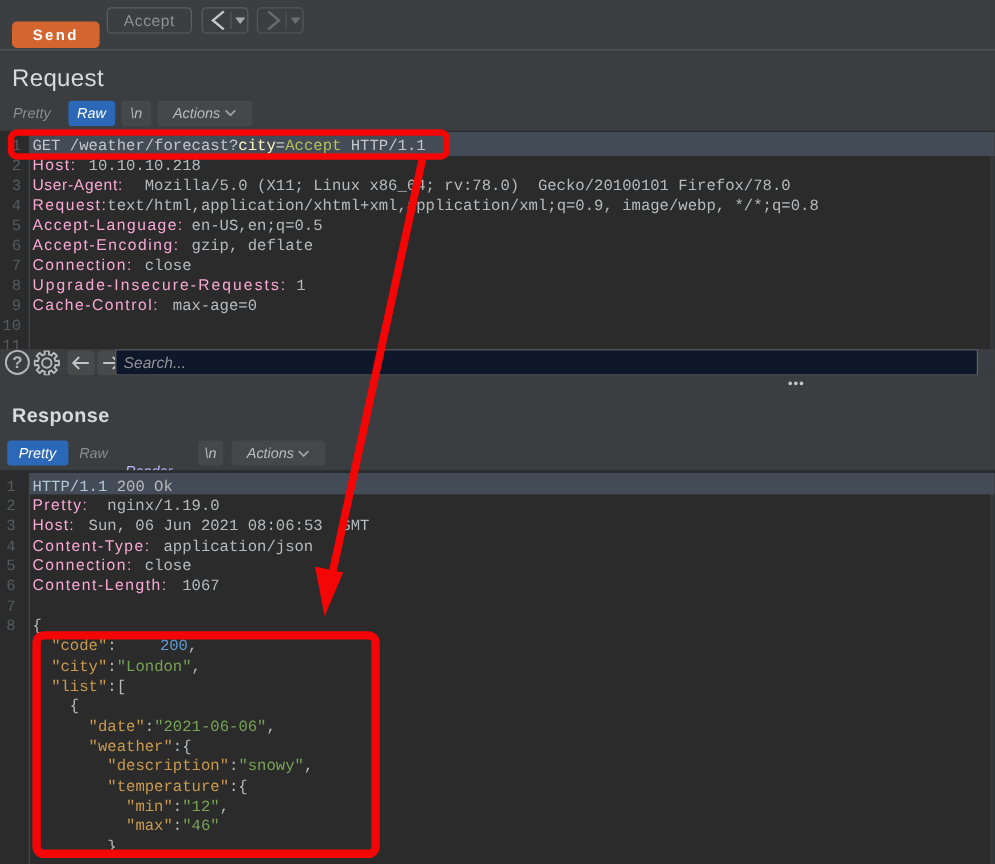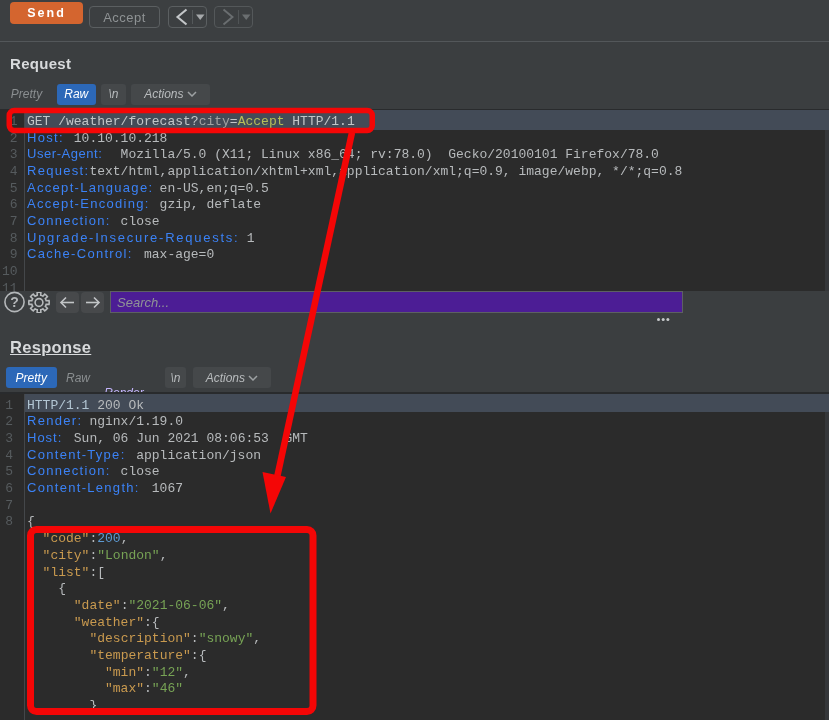--- a/index.html
+++ b/index.html
@@ -3,50 +3,50 @@
 <meta charset="utf-8">
 <style>
   * { margin:0; padding:0; box-sizing:border-box; }
   html,body { width:829px; height:720px; overflow:hidden; background:#3b3e40;
     font-family:"Liberation Sans", sans-serif; }
   .abs { position:absolute; }
   pre { font-family:"Liberation Mono", monospace; font-size:13px; line-height:16.7px; }
   .mono { font-family:"Liberation Mono", monospace; font-size:13px; line-height:16.7px; color:#b7babc; }
   .k { color:#c99a4f; }
   .s { color:#77a355; }
-  .n { color:#5d9ad2; }
-  .hn { color:#3b82f6; display:inline-block; font-family:"Liberation Sans", sans-serif; font-size:13px; line-height:13px; letter-spacing:1.3px; }
+  .n { color:#5d9ad2;margin-left:36px; }
+  .hn { color:#f9a8d4; display:inline-block; font-family:"Liberation Sans", sans-serif; font-size:13px; line-height:13px; letter-spacing:1.3px; }
   .tab { position:absolute; top:0; height:20.5px; border-radius:3px; font-size:12px;
     display:flex; align-items:center; justify-content:center;font-style:italic; }
 </style>
 </head>
 <body>
 
 <div class="abs" style="left:0;top:0;width:829px;height:42px;background:#3c3f41;border-bottom:1px solid #53575a;">
-  <div class="abs" style="left:10px;top:2px;width:73px;height:22px;background:#d4652f;border-radius:4px;
+  <div class="abs" style="left:10px;top:18px;width:73px;height:22px;background:#d4652f;border-radius:4px;
        color:#fff;font-weight:bold;font-size:12.5px;letter-spacing:2px;display:flex;align-items:center;justify-content:center;">Send</div>
   <div class="abs" style="left:89px;top:6px;width:71px;height:22px;border:1px solid #5b5f61;border-radius:4px;
        color:#8e9294;font-size:13px;letter-spacing:0.5px;display:flex;align-items:center;justify-content:center;">Accept</div>
   <div class="abs" style="left:168px;top:6px;width:39px;height:22px;border:1px solid #5b5f61;border-radius:4px;">
     <svg width="37" height="20" style="display:block">
       <polyline points="17.5,2.5 8.5,10 17.5,17.5" fill="none" stroke="#c3c6c8" stroke-width="2.1"></polyline>
       <line x1="23.5" y1="3" x2="23.5" y2="17" stroke="#54585a" stroke-width="1"></line>
       <polygon points="27,7.5 35.5,7.5 31.2,13" fill="#a6a9ab"></polygon>
     </svg>
   </div>
   <div class="abs" style="left:214px;top:6px;width:39px;height:22px;border:1px solid #54585a;border-radius:4px;">
     <svg width="37" height="20" style="display:block">
       <polyline points="8.5,2.5 17.5,10 8.5,17.5" fill="none" stroke="#6a6e70" stroke-width="1.9"></polyline>
       <line x1="23.5" y1="3" x2="23.5" y2="17" stroke="#505456" stroke-width="1"></line>
       <polygon points="27,7.5 35.5,7.5 31.2,13" fill="#6a6e70"></polygon>
     </svg>
   </div>
 </div>
 
-<div class="abs" style="left:10px;top:55px;font-weight:bold;font-size:15px;letter-spacing:0.3px;color:#d8dadc;">Request</div>
+<div class="abs" style="left:10px;top:55px;font-weight:normal;font-size:20px;letter-spacing:0.3px;color:#d8dadc;">Request</div>
 
 <div class="abs" style="left:0;top:84.2px;width:829px;height:21px;">
   <div class="tab" style="left:9px;width:35px;color:#8a8e90;">Pretty</div>
   <div class="tab" style="left:57px;width:38.5px;background:#2c68b8;color:#fff;">Raw</div>
   <div class="tab" style="left:101px;width:25px;background:#45484a;color:#b9bcbe;">\n</div>
   <div class="tab" style="left:131px;width:79px;background:#45484a;color:#b9bcbe;">Actions&nbsp;
     <svg width="10" height="6">
         <polyline points="1,1 5,5 9,1" fill="none" stroke="#9da1a3" stroke-width="1.5"></polyline>
       </svg>
   </div>
@@ -60,21 +60,21 @@
 2
 3
 4
 5
 6
 7
 8
 9
 10
 11</pre>
-  <pre class="abs mono" style="left:27px;top:4.3px;"><span style="color:#c2c6c8">GET /weather/forecast?<span style="color:#a3a3a3">city</span>=<span style="color:#b6bf58">Accept</span> HTTP/1.1</span>
+  <pre class="abs mono" style="left:27px;top:4.3px;"><span style="color:#c2c6c8">GET /weather/forecast?<span style="color:#fef9c3">city</span>=<span style="color:#b6bf58">Accept</span> HTTP/1.1</span>
 <span class="hn" style="width:39px">Host:</span> 10.10.10.218
 <span class="hn" style="width:85.8px;letter-spacing:0.55px">User-Agent:</span> Mozilla/5.0 (X11; Linux x86_64; rv:78.0)  Gecko/20100101 Firefox/78.0
 <span class="hn" style="width:54.6px">Request:</span> text/html,application/xhtml+xml,application/xml;q=0.9, image/webp, */*;q=0.8
 <span class="hn" style="width:124.8px">Accept-Language:</span> en-US,en;q=0.5
 <span class="hn" style="width:124.8px">Accept-Encoding:</span> gzip, deflate
 <span class="hn" style="width:85.8px">Connection:</span> close
 <span class="hn" style="width:212px;letter-spacing:1.75px">Upgrade-Insecure-Requests:</span> 1
 <span class="hn" style="width:109.2px">Cache-Control:</span> max-age=0</pre>
 </div>
 
@@ -98,33 +98,33 @@
       </svg>
   </div>
   <div class="abs" style="left:81px;top:0.5px;width:23px;height:21px;background:#47494b;border-radius:4px;">
     <svg width="23" height="21">
         <g stroke="#c2c5c7" stroke-width="1.6" fill="none">
       <line x1="5" y1="10.5" x2="18" y2="10.5"></line>
           <polyline points="13,5.5 18,10.5 13,15.5"></polyline>
         </g>
       </svg>
   </div>
-  <div class="abs" style="left:110px;top:0;width:573px;height:22px;background:#4c1d95;border:1px solid #5d6062;
+  <div class="abs" style="left:96px;top:0;width:719px;height:22px;background:#0f172a;border:1px solid #5d6062;
        color:#909496;font-style:italic;font-size:13px;display:flex;align-items:center;padding-left:6px;">Search...</div>
 </div>
 
 <div class="abs" style="left:0;top:313px;width:829px;height:20px;background:#3b3e40;">
   <svg class="abs" style="left:655px;top:4px;" width="18" height="6">
     <circle cx="3.5" cy="2.5" r="1.5" fill="#c6c9cb"></circle>
     <circle cx="8.2" cy="2.5" r="1.5" fill="#c6c9cb"></circle>
     <circle cx="12.9" cy="2.5" r="1.5" fill="#c6c9cb"></circle>
   </svg>
 </div>
 
-<div class="abs" style="left:10px;top:338px;font-weight:bold;font-size:16.5px;letter-spacing:0.3px;color:#d8dadc;text-decoration:underline;">Response</div>
+<div class="abs" style="left:10px;top:338px;font-weight:bold;font-size:16.5px;letter-spacing:0.3px;color:#d8dadc;">Response</div>
 
 <div class="abs" style="left:0;top:367.4px;width:829px;height:21px;">
   <div class="tab" style="left:5.5px;width:51.5px;background:#2c68b8;color:#fff;">Pretty</div>
   <div class="tab" style="left:65px;width:26px;color:#8a8e90;">Raw</div>
   <div class="tab" style="left:103px;width:42px;color:#c4b5fd;margin-top:15px;">Render</div>
   <div class="tab" style="left:165px;width:21px;background:#45484a;color:#b9bcbe;">\n</div>
   <div class="tab" style="left:193px;width:78px;background:#45484a;color:#b9bcbe;">Actions&nbsp;
     <svg width="10" height="6">
         <polyline points="1,1 5,5 9,1" fill="none" stroke="#9da1a3" stroke-width="1.5"></polyline>
       </svg>
@@ -137,21 +137,21 @@
   <div class="abs" style="left:23.5px;top:0;bottom:0;width:1px;background:#44474a;"></div>
   <pre class="abs" style="left:0;top:4px;width:13px;text-align:right;color:#565b5e;">1
 2
 3
 4
 5
 6
 7
 8</pre>
   <pre class="abs mono" style="left:27px;top:4px;"><span style="color:#b3c6d3">HTTP/1.1</span> 200 Ok
-<span class="hn" style="width:54.6px">Render:</span> nginx/1.19.0
+<span class="hn" style="width:54.6px">Pretty:</span> nginx/1.19.0
 <span class="hn" style="width:39px;letter-spacing:1.0px">Host:</span> Sun, 06 Jun 2021 08:06:53  GMT
 <span class="hn" style="width:101.4px">Content-Type:</span> application/json
 <span class="hn" style="width:85.8px">Connection:</span> close
 <span class="hn" style="width:117px">Content-Length:</span> 1067
 
 {
   <span class="k">"code"</span>:<span class="n">200</span>,
   <span class="k">"city"</span>:<span class="s">"London"</span>,
   <span class="k">"list"</span>:[
     {

